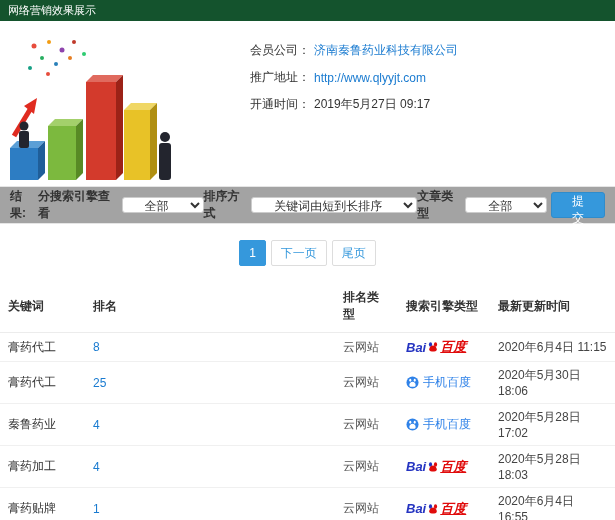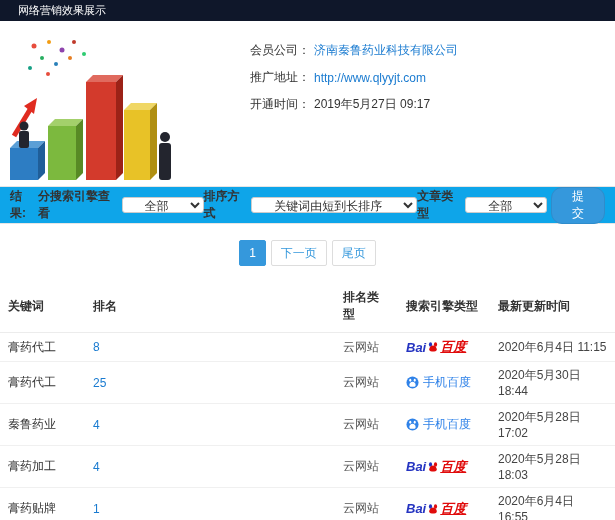--- a/index.html
+++ b/index.html
@@ -4,49 +4,49 @@
 <style>
   * { margin:0; padding:0; box-sizing:border-box; }
   html,body { width:615px; height:520px; overflow:hidden; }
   body {
     font-family:"Liberation Sans","DejaVu Sans",sans-serif;
     font-size:12px; color:#333; background:#fff;
   }
   a { text-decoration:none; }
 
   .topbar {
-    height:21px; background:#0f172a; color:#fff;
-    display:flex; align-items:center; padding:0 18px; font-size:11px;
+    height:21px; background:#14532d; color:#fff;
+    display:flex; align-items:center; padding:0 8px; font-size:11px;
   }
 
   .top-section { display:flex; height:165px; padding:6px 0 0 4px; background:#fff; }
   .art-wrap { width:178px; display:flex; align-items:flex-end; }
   .info-panel { flex:1; padding-top:10px; }
   .info-row { display:flex; align-items:center; height:27px; }
   .info-label { width:128px; text-align:right; color:#333; }
   .info-value { margin-left:4px; }
   .link { color:#1a7bd0; cursor:pointer; }
   .count { color:#e53935; }
 
   .filter-bar {
-    height:38px; background:#0ea5e9;
+    height:38px; background:#a3a3a3;
     border-top:1px solid #e5e5e5; border-bottom:1px solid #e5e5e5;
     display:flex; align-items:center; padding:0 10px;
   }
   .section-label { font-weight:bold; }
   .filter-group { margin-left:auto; display:flex; align-items:center; gap:0; }
   .filter-label { font-weight:bold; }
   .filter-select {
     height:16px; border:1px solid #ccc; background:#fff; color:#333;
     font-size:12px; border-radius:3px; padding:0 18px;
     font-family:"Liberation Sans","DejaVu Sans",sans-serif;
   }
   .submit-btn {
-    height:37px; background:#3598dc; color:#fff; border:1px solid #2f8ccb;
-    border-radius:11px; padding:0 14px; font-size:12px; cursor:pointer; margin-left:4px;
+    height:26px; background:#3598dc; color:#fff; border:1px solid #2f8ccb;
+    border-radius:3px; padding:0 14px; font-size:12px; cursor:pointer; margin-left:4px;
     font-family:"Liberation Sans","DejaVu Sans",sans-serif;
   }
 
   .pagination { display:flex; justify-content:center; gap:5px; padding:16px 0 14px; background:#fff; }
   .page-btn {
     min-width:26px; height:26px; line-height:24px; text-align:center;
     border:1px solid #ddd; background:#fff; color:#3598dc;
     font-size:12px; padding:0 9px; border-radius:2px; cursor:pointer; display:inline-block;
   }
   .page-btn.active { background:#3598dc; border-color:#3598dc; color:#fff; }
@@ -201,21 +201,21 @@
         <td class="rank-type">云网站</td>
         <td><span class="mobile-baidu">
             <svg width="13" height="13" viewBox="0 0 14 14">
               <circle cx="7" cy="7" r="6.5" fill="#2f82e8"></circle>
               <ellipse cx="4.6" cy="4.6" rx="1.1" ry="1.6" fill="#fff"></ellipse>
               <ellipse cx="9.4" cy="4.6" rx="1.1" ry="1.6" fill="#fff"></ellipse>
               <path d="M7 6.2c-2 0-3.4 1.8-3.4 3.4 0 1.3 1 2 2.2 2h2.4c1.2 0 2.2-.7 2.2-2C10.4 8 9 6.2 7 6.2z" fill="#fff"></path>
             </svg>
             <span>手机百度</span>
           </span></td>
-        <td class="date-cell">2020年5月30日 18:44</td>
+        <td class="date-cell">2020年5月30日 18:06</td>
       </tr>
       <tr>
         <td>秦鲁药业</td>
         <td><a class="rank-link">4</a></td>
         <td class="rank-type">云网站</td>
         <td><span class="mobile-baidu">
             <svg width="13" height="13" viewBox="0 0 14 14">
               <circle cx="7" cy="7" r="6.5" fill="#2f82e8"></circle>
               <ellipse cx="4.6" cy="4.6" rx="1.1" ry="1.6" fill="#fff"></ellipse>
               <ellipse cx="9.4" cy="4.6" rx="1.1" ry="1.6" fill="#fff"></ellipse>

